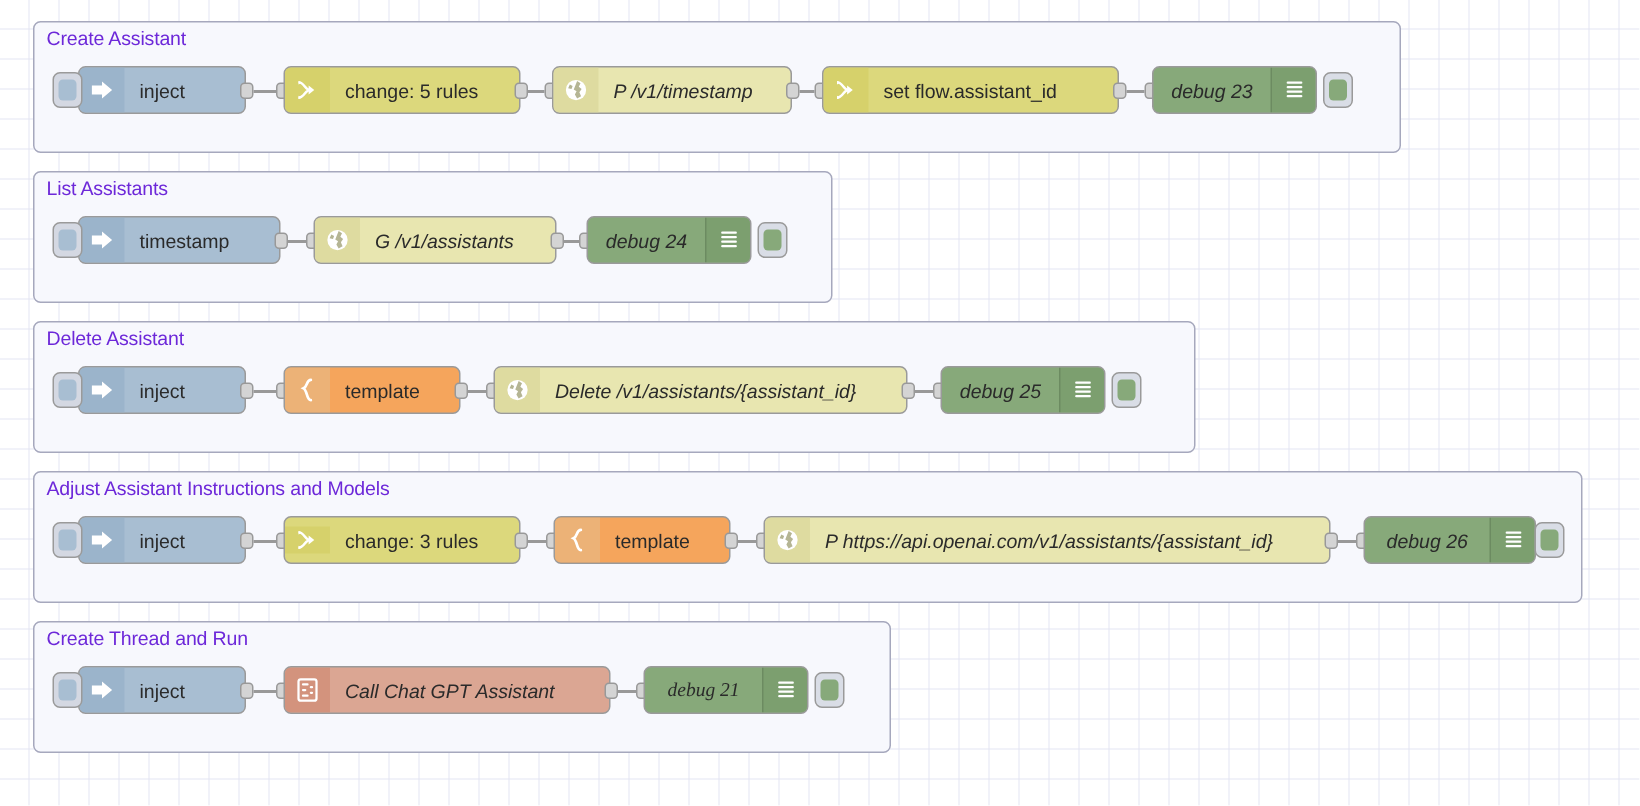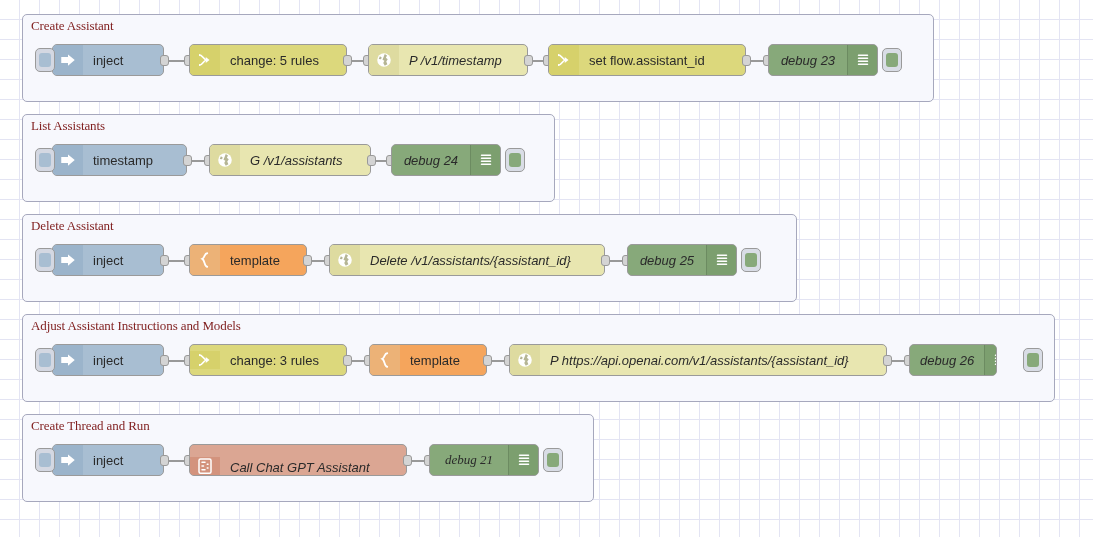--- a/index.html
+++ b/index.html
@@ -27,24 +27,23 @@
     background: #f7f8fd;
     border: 1px solid #a6a8bd;
     border-radius: 5px;
     box-sizing: border-box;
   }
   .group-title {
     position: absolute;
     left: 8px;
     top: 3px;
     font-size: 13px;
-    color: #7f1d1d;
+    color: #6d28d9;
     white-space: nowrap;
     letter-spacing: -0.1px;
-    font-family: Liberation Serif, serif;
   }
 
   
   .node {
     position: absolute;
     height: 32px;
     border: 1px solid #9a9a9a;
     border-radius: 5px;
     box-sizing: border-box;
     display: flex;
@@ -373,21 +372,21 @@
         <svg width="18" height="18" viewBox="0 0 24 24" class="ico">
           <circle cx="12" cy="12" r="9" fill="#ffffff"></circle>
           <path d="M6.5 7 L9 8.5 L8 11 L5 10.5 Z M13 4 L16 6 L14.5 9 L17 11 L15 14 L16.5 17.5 L13 19.5 L11 16 L12.5 13 L10 11.5 Z" fill="rgba(120,120,60,0.55)"></path>
         </svg>
       </div>
       <div class="node-label italic">P https://api.openai.com/v1/assistants/{assistant_id}</div>
     </div>
     <div class="port" style="left: 883px; top: 355px;"></div>
     <div class="wire" style="left: 892px; width: 12px; top: 360px;"></div>
     <div class="port" style="left: 904px; top: 355px;"></div>
-    <div class="node n-debug" style="left: 909px; top: 344px; width: 88px;">
+    <div class="node n-debug" style="left: 909px; top: 344px; width: 115px;">
       <div class="node-label italic" style="justify-content: center;">debug 26</div>
       <div class="node-icon right">
         <svg width="18" height="18" viewBox="0 0 24 24" class="ico">
           <rect x="5" y="4.5" width="14" height="2" rx="1" fill="#ffffff"></rect>
           <rect x="5" y="8.5" width="14" height="2" rx="1" fill="#ffffff"></rect>
           <rect x="5" y="12.5" width="14" height="2" rx="1" fill="#ffffff"></rect>
           <rect x="5" y="16.5" width="14" height="2" rx="1" fill="#ffffff"></rect>
         </svg>
       </div>
     </div>
@@ -404,21 +403,21 @@
         </svg>
       </div>
       <div class="node-label">inject</div>
     </div>
     <div class="inject-btn" style="left: 35px; top: 448px;">
       <i></i>
     </div>
     <div class="port" style="left: 160px; top: 455px;"></div>
     <div class="wire" style="left: 169px; width: 15px; top: 460px;"></div>
     <div class="port" style="left: 184px; top: 455px;"></div>
-    <div class="node n-subflow" style="left: 189px; top: 444px; width: 218px; align-items: flex-end;">
+    <div class="node n-subflow" style="left: 189px; top: 444px; width: 218px;">
       <div class="node-icon">
         <svg width="18" height="18" viewBox="0 0 24 24" class="ico">
           <rect x="4" y="2.5" width="16" height="19" rx="2" fill="none" stroke="#ffffff" stroke-width="2"></rect>
           <rect x="7" y="6" width="6" height="2" rx="1" fill="#ffffff"></rect>
           <rect x="7" y="11" width="4" height="2" rx="1" fill="#ffffff"></rect>
           <rect x="7" y="16" width="6" height="2" rx="1" fill="#ffffff"></rect>
           <rect x="14" y="8.5" width="3" height="2" rx="1" fill="#ffffff"></rect>
           <rect x="14" y="13.5" width="3" height="2" rx="1" fill="#ffffff"></rect>
         </svg>
       </div>

